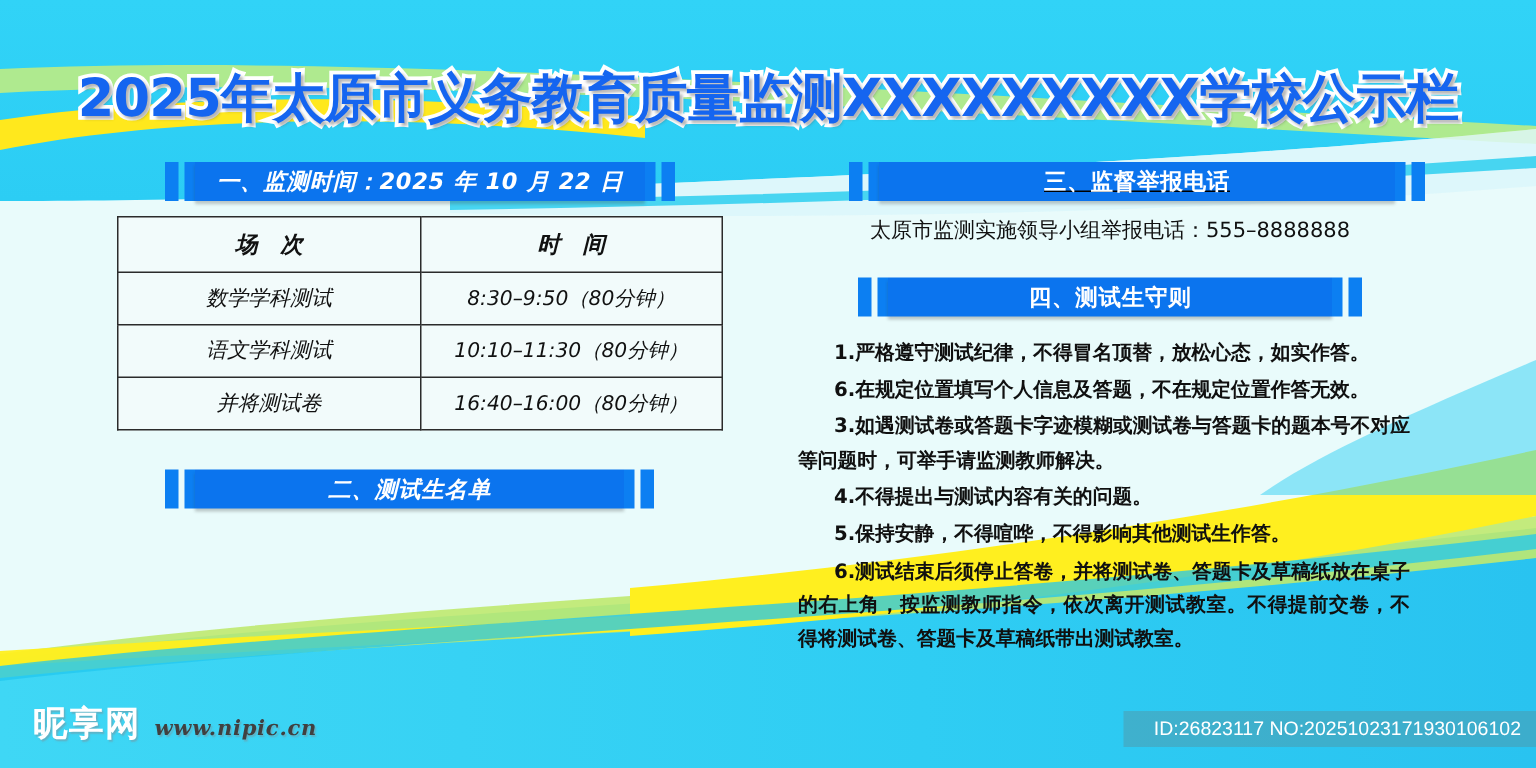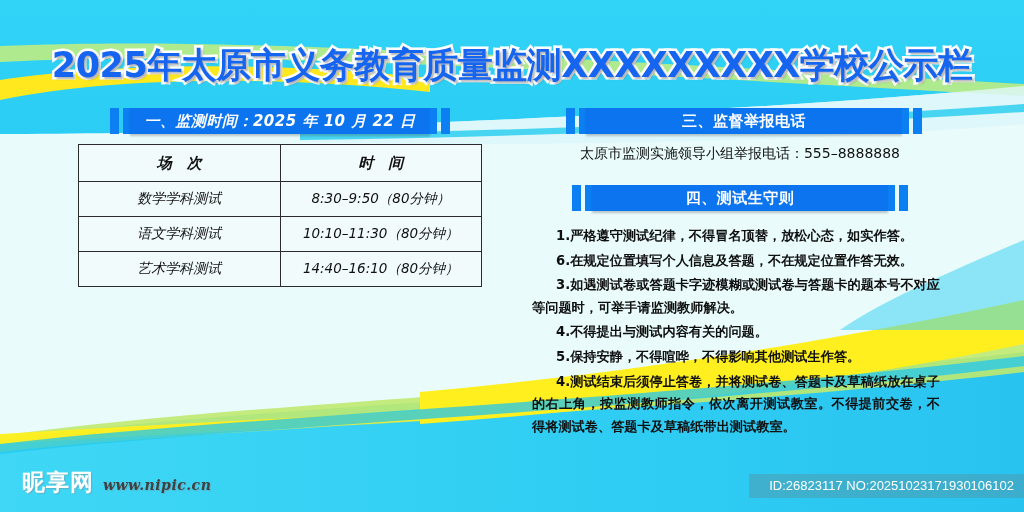--- a/index.html
+++ b/index.html
@@ -89,21 +89,21 @@
     font-size: 15px;
     font-weight: bold;
     line-height: 26px;
     text-align: center;
     white-space: nowrap;
     letter-spacing: 0.5px;
     box-shadow: 0 2px 2px rgba(60,60,60,0.28);
   }
   .sec-head.narrow { width: 340px; }
   .sec-head.w2 { width: 326px; }
-  .sec-head.w3 { width: 356px; }
+  .sec-head.w3 { width: 384px; text-decoration: underline; }
   .sec-head.w4 { width: 336px; }
   
   .tbl {
     margin-top: 10px;
     width: 404px;
     border-collapse: collapse;
     background: #f2fbfb;
     table-layout: fixed;
     padding-left: 40px;
   }
@@ -257,26 +257,35 @@
       <tbody>
         <tr>
           <td>数学学科测试</td>
           <td class="timecell">8:30–9:50（80分钟）</td>
         </tr>
         <tr>
           <td>语文学科测试</td>
           <td class="timecell">10:10–11:30（80分钟）</td>
         </tr>
         <tr>
-          <td>艺术学科测试</td>
-          <td class="timecell">14:40–16:10（80分钟）</td>
+          <td>并将测试卷</td>
+          <td class="timecell">16:40–16:00（80分钟）</td>
         </tr>
       </tbody>
     </table>
 
+    <div class="sec-head w2" style="margin-top:26px; margin-left:32px;">
+      <div class="bar-thick"></div>
+      <div class="bar-gap"></div>
+      <div class="bar-thin"></div>
+      <div class="sec-banner">二、测试生名单</div>
+      <div class="bar-thin"></div>
+      <div class="bar-gap"></div>
+      <div class="bar-thick"></div>
+    </div>
 
   </div>
 
   <div class="col-right">
 
     <div class="sec-head w3" style="margin-left:34px;">
       <div class="bar-thick"></div>
       <div class="bar-gap"></div>
       <div class="bar-thin"></div>
       <div class="sec-banner">三、监督举报电话</div>
@@ -296,21 +305,21 @@
       <div class="bar-gap"></div>
       <div class="bar-thick"></div>
     </div>
 
     <div class="rules">
       <p class="rule">1.严格遵守测试纪律，不得冒名顶替，放松心态，如实作答。</p>
       <p class="rule">6.在规定位置填写个人信息及答题，不在规定位置作答无效。</p>
       <p class="rule">3.如遇测试卷或答题卡字迹模糊或测试卷与答题卡的题本号不对应等问题时，可举手请监测教师解决。</p>
       <p class="rule">4.不得提出与测试内容有关的问题。</p>
       <p class="rule">5.保持安静，不得喧哗，不得影响其他测试生作答。</p>
-      <p class="rule">4.测试结束后须停止答卷，并将测试卷、答题卡及草稿纸放在桌子的右上角，按监测教师指令，依次离开测试教室。不得提前交卷，不得将测试卷、答题卡及草稿纸带出测试教室。</p>
+      <p class="rule">6.测试结束后须停止答卷，并将测试卷、答题卡及草稿纸放在桌子的右上角，按监测教师指令，依次离开测试教室。不得提前交卷，不得将测试卷、答题卡及草稿纸带出测试教室。</p>
     </div>
 
   </div>
 
   <div class="wm">
     <span class="wm-logo">昵享网</span>
     <span class="wm-url">www.nipic.cn</span>
   </div>
 
   <div class="idbadge">ID:26823117 NO:20251023171930106102</div>

